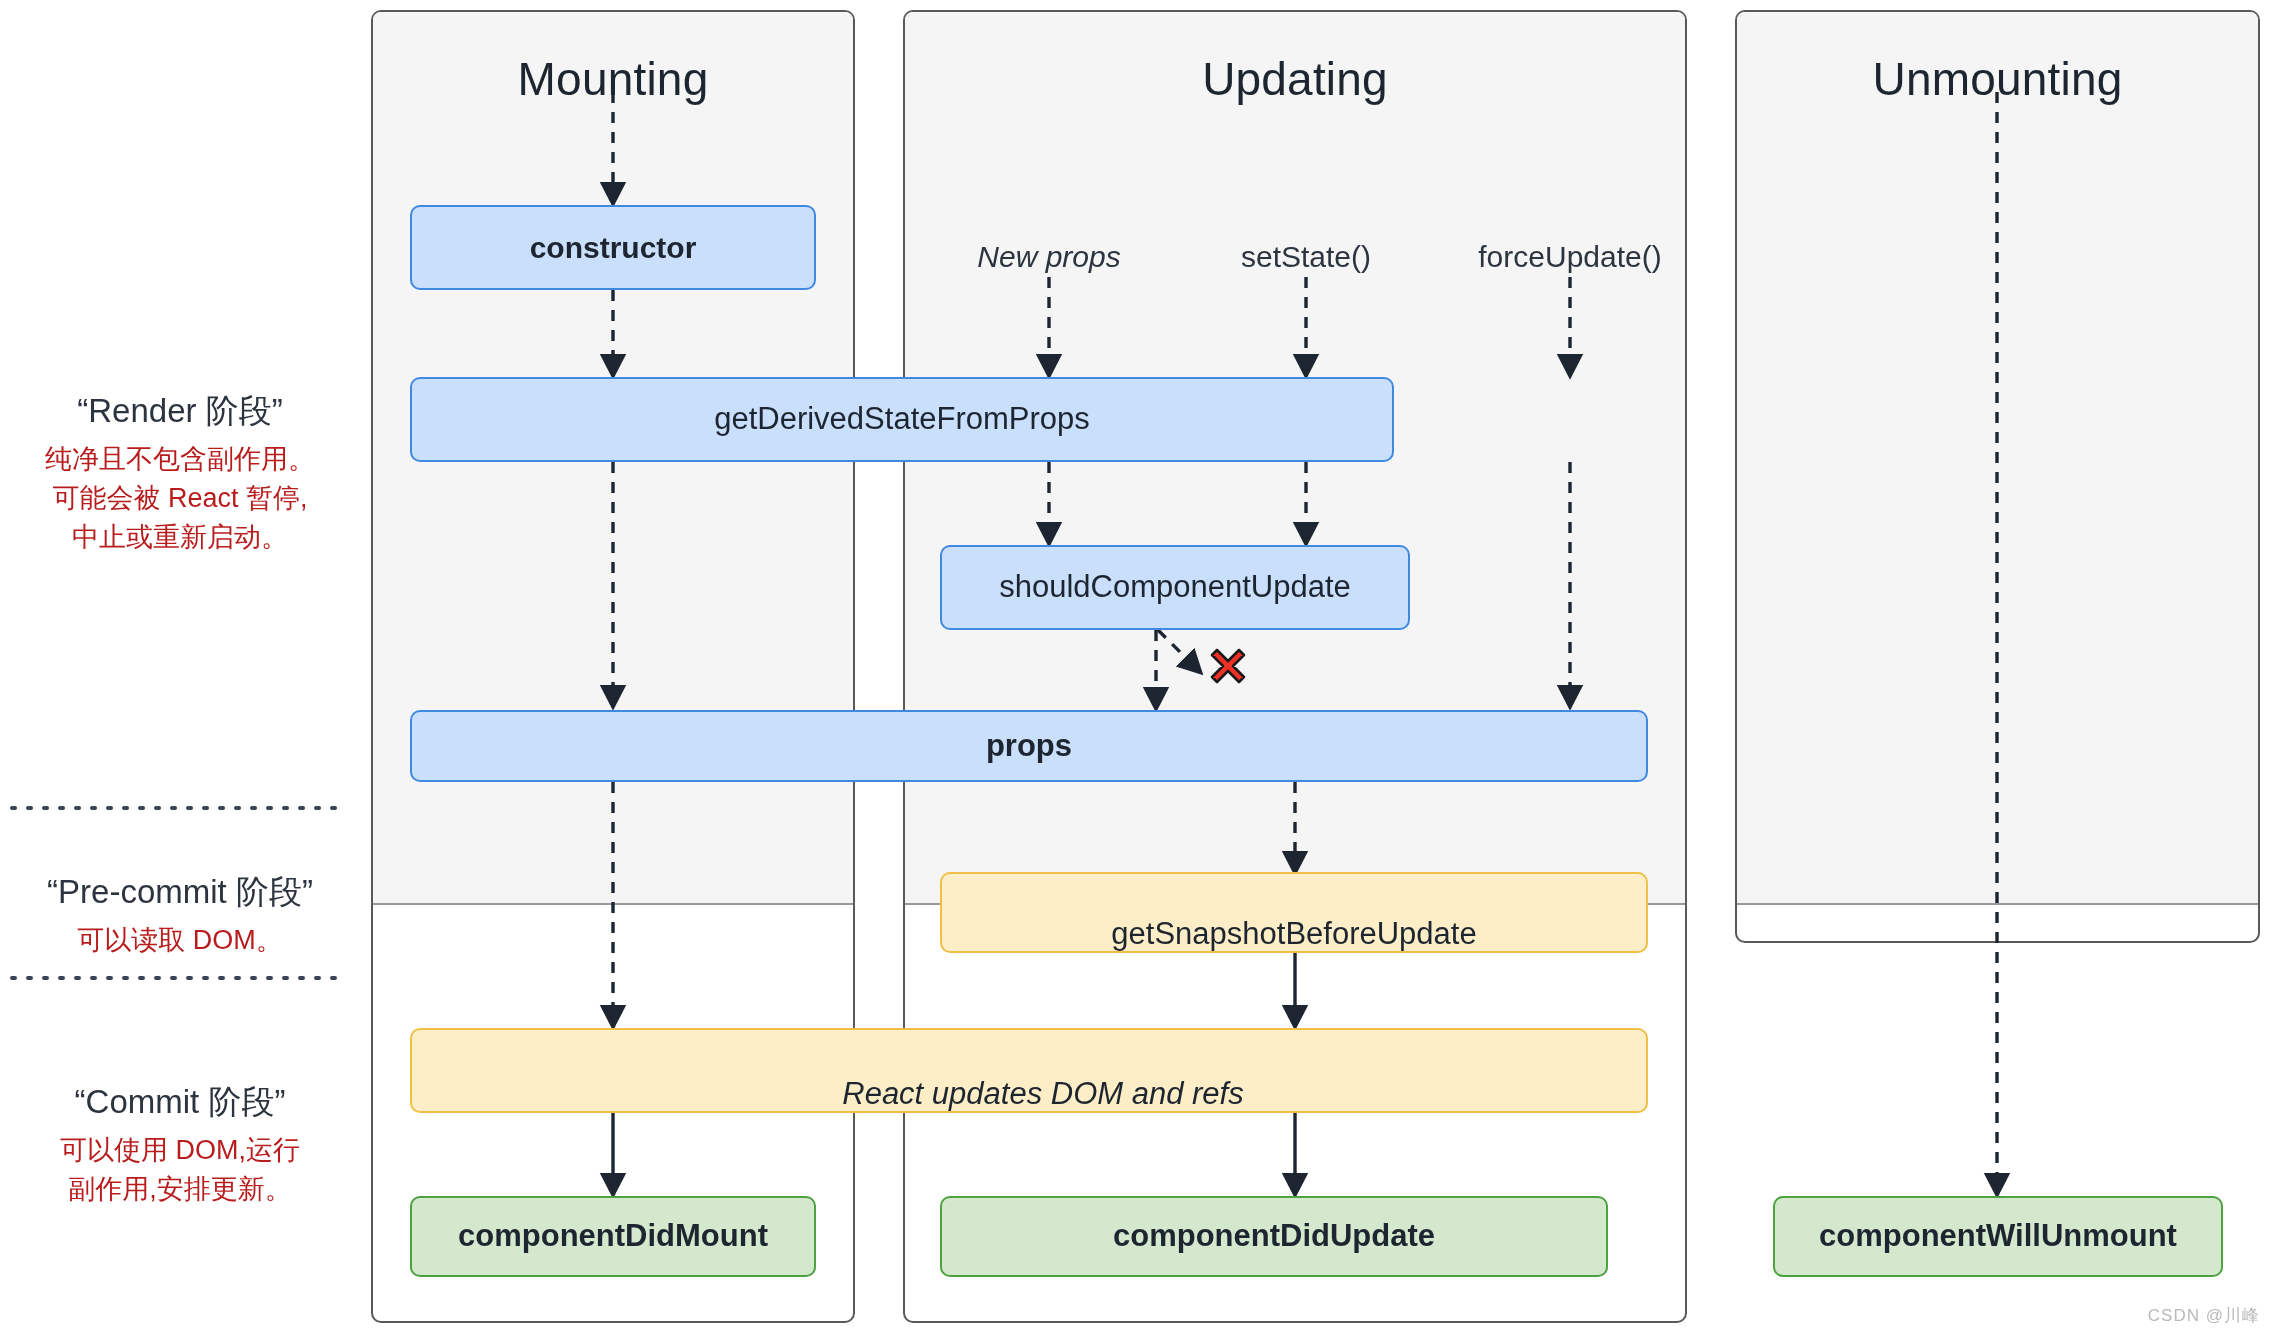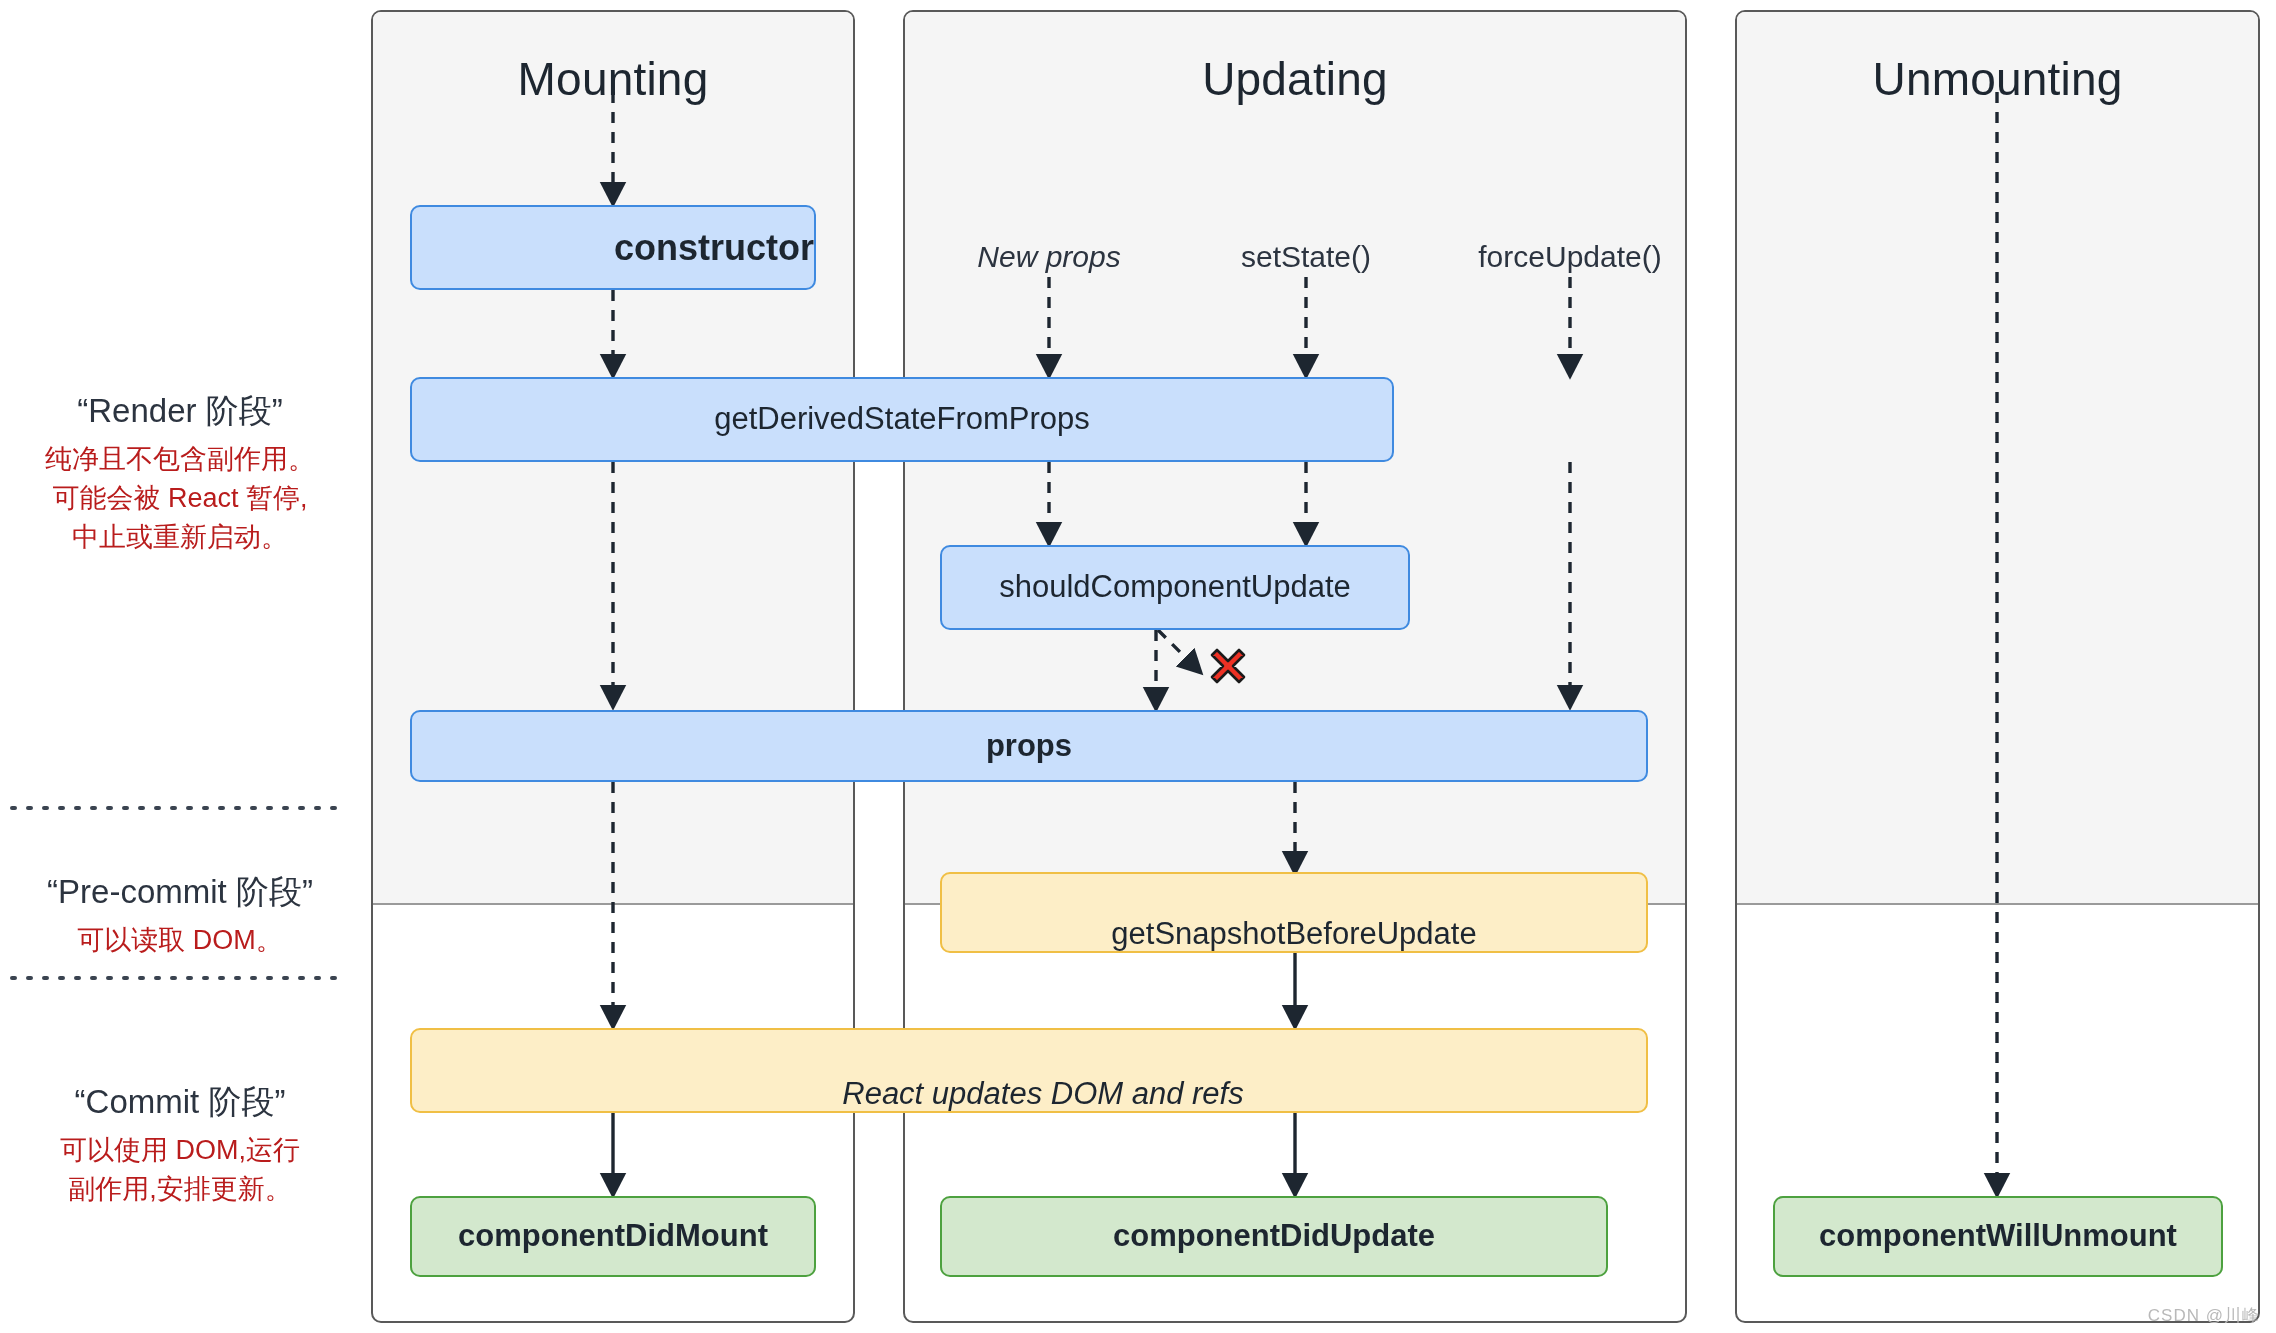--- a/index.html
+++ b/index.html
@@ -124,21 +124,21 @@
   <div class="panel" style="left:371px; top:10px; width:484px; height:1313px;">
     <div class="panel-top" style="height:893px;"></div>
     <div class="panel-title" style="top:40px;">Mounting</div>
   </div>
 
   <div class="panel" style="left:903px; top:10px; width:784px; height:1313px;">
     <div class="panel-top" style="height:893px;"></div>
     <div class="panel-title" style="top:40px;">Updating</div>
   </div>
 
-  <div class="panel" style="left:1735px; top:10px; width:525px; height:1313px;">
+  <div class="panel" style="left:1735px; top:10px; width:525px; height:933px;">
     <div class="panel-top" style="height:893px;"></div>
     <div class="panel-title" style="top:40px;">Unmounting</div>
   </div>
 
   <svg class="layer" viewBox="0 0 2276 1333">
     <defs>
       <marker id="ah" markerWidth="9" markerHeight="9" refX="6.2" refY="4.5" orient="auto" markerUnits="strokeWidth">
         <path d="M0,0.6 L7.6,4.5 L0,8.4 z" fill="#1d2630"></path>
       </marker>
     </defs>
@@ -178,21 +178,21 @@
     </g>
 
     <line x1="12" y1="808" x2="340" y2="808" stroke="#3a4350" stroke-width="4" stroke-dasharray="3 13" stroke-linecap="round"></line>
     <line x1="12" y1="978" x2="340" y2="978" stroke="#3a4350" stroke-width="4" stroke-dasharray="3 13" stroke-linecap="round"></line>
   </svg>
 
   <div class="trigger ital" style="left:949px; top:240px; width:200px;">New props</div>
   <div class="trigger" style="left:1206px; top:240px; width:200px;">setState()</div>
   <div class="trigger" style="left:1455px; top:240px; width:230px;">forceUpdate()</div>
 
-  <div class="node blue" style="left:410px; top:205px; width:406px; height:85px; font-size:36px;justify-content:flex-end;">
+  <div class="node blue" style="left:410px; top:205px; width:406px; height:85px; font-size:30px;">
     <span class="lbl bold">constructor</span>
   </div>
 
   <div class="node blue" style="left:410px; top:377px; width:984px; height:85px; font-size:31px;">
     <span class="lbl">getDerivedStateFromProps</span>
   </div>
 
   <div class="node blue" style="left:940px; top:545px; width:470px; height:85px; font-size:31px;">
     <span class="lbl">shouldComponentUpdate</span>
   </div>

